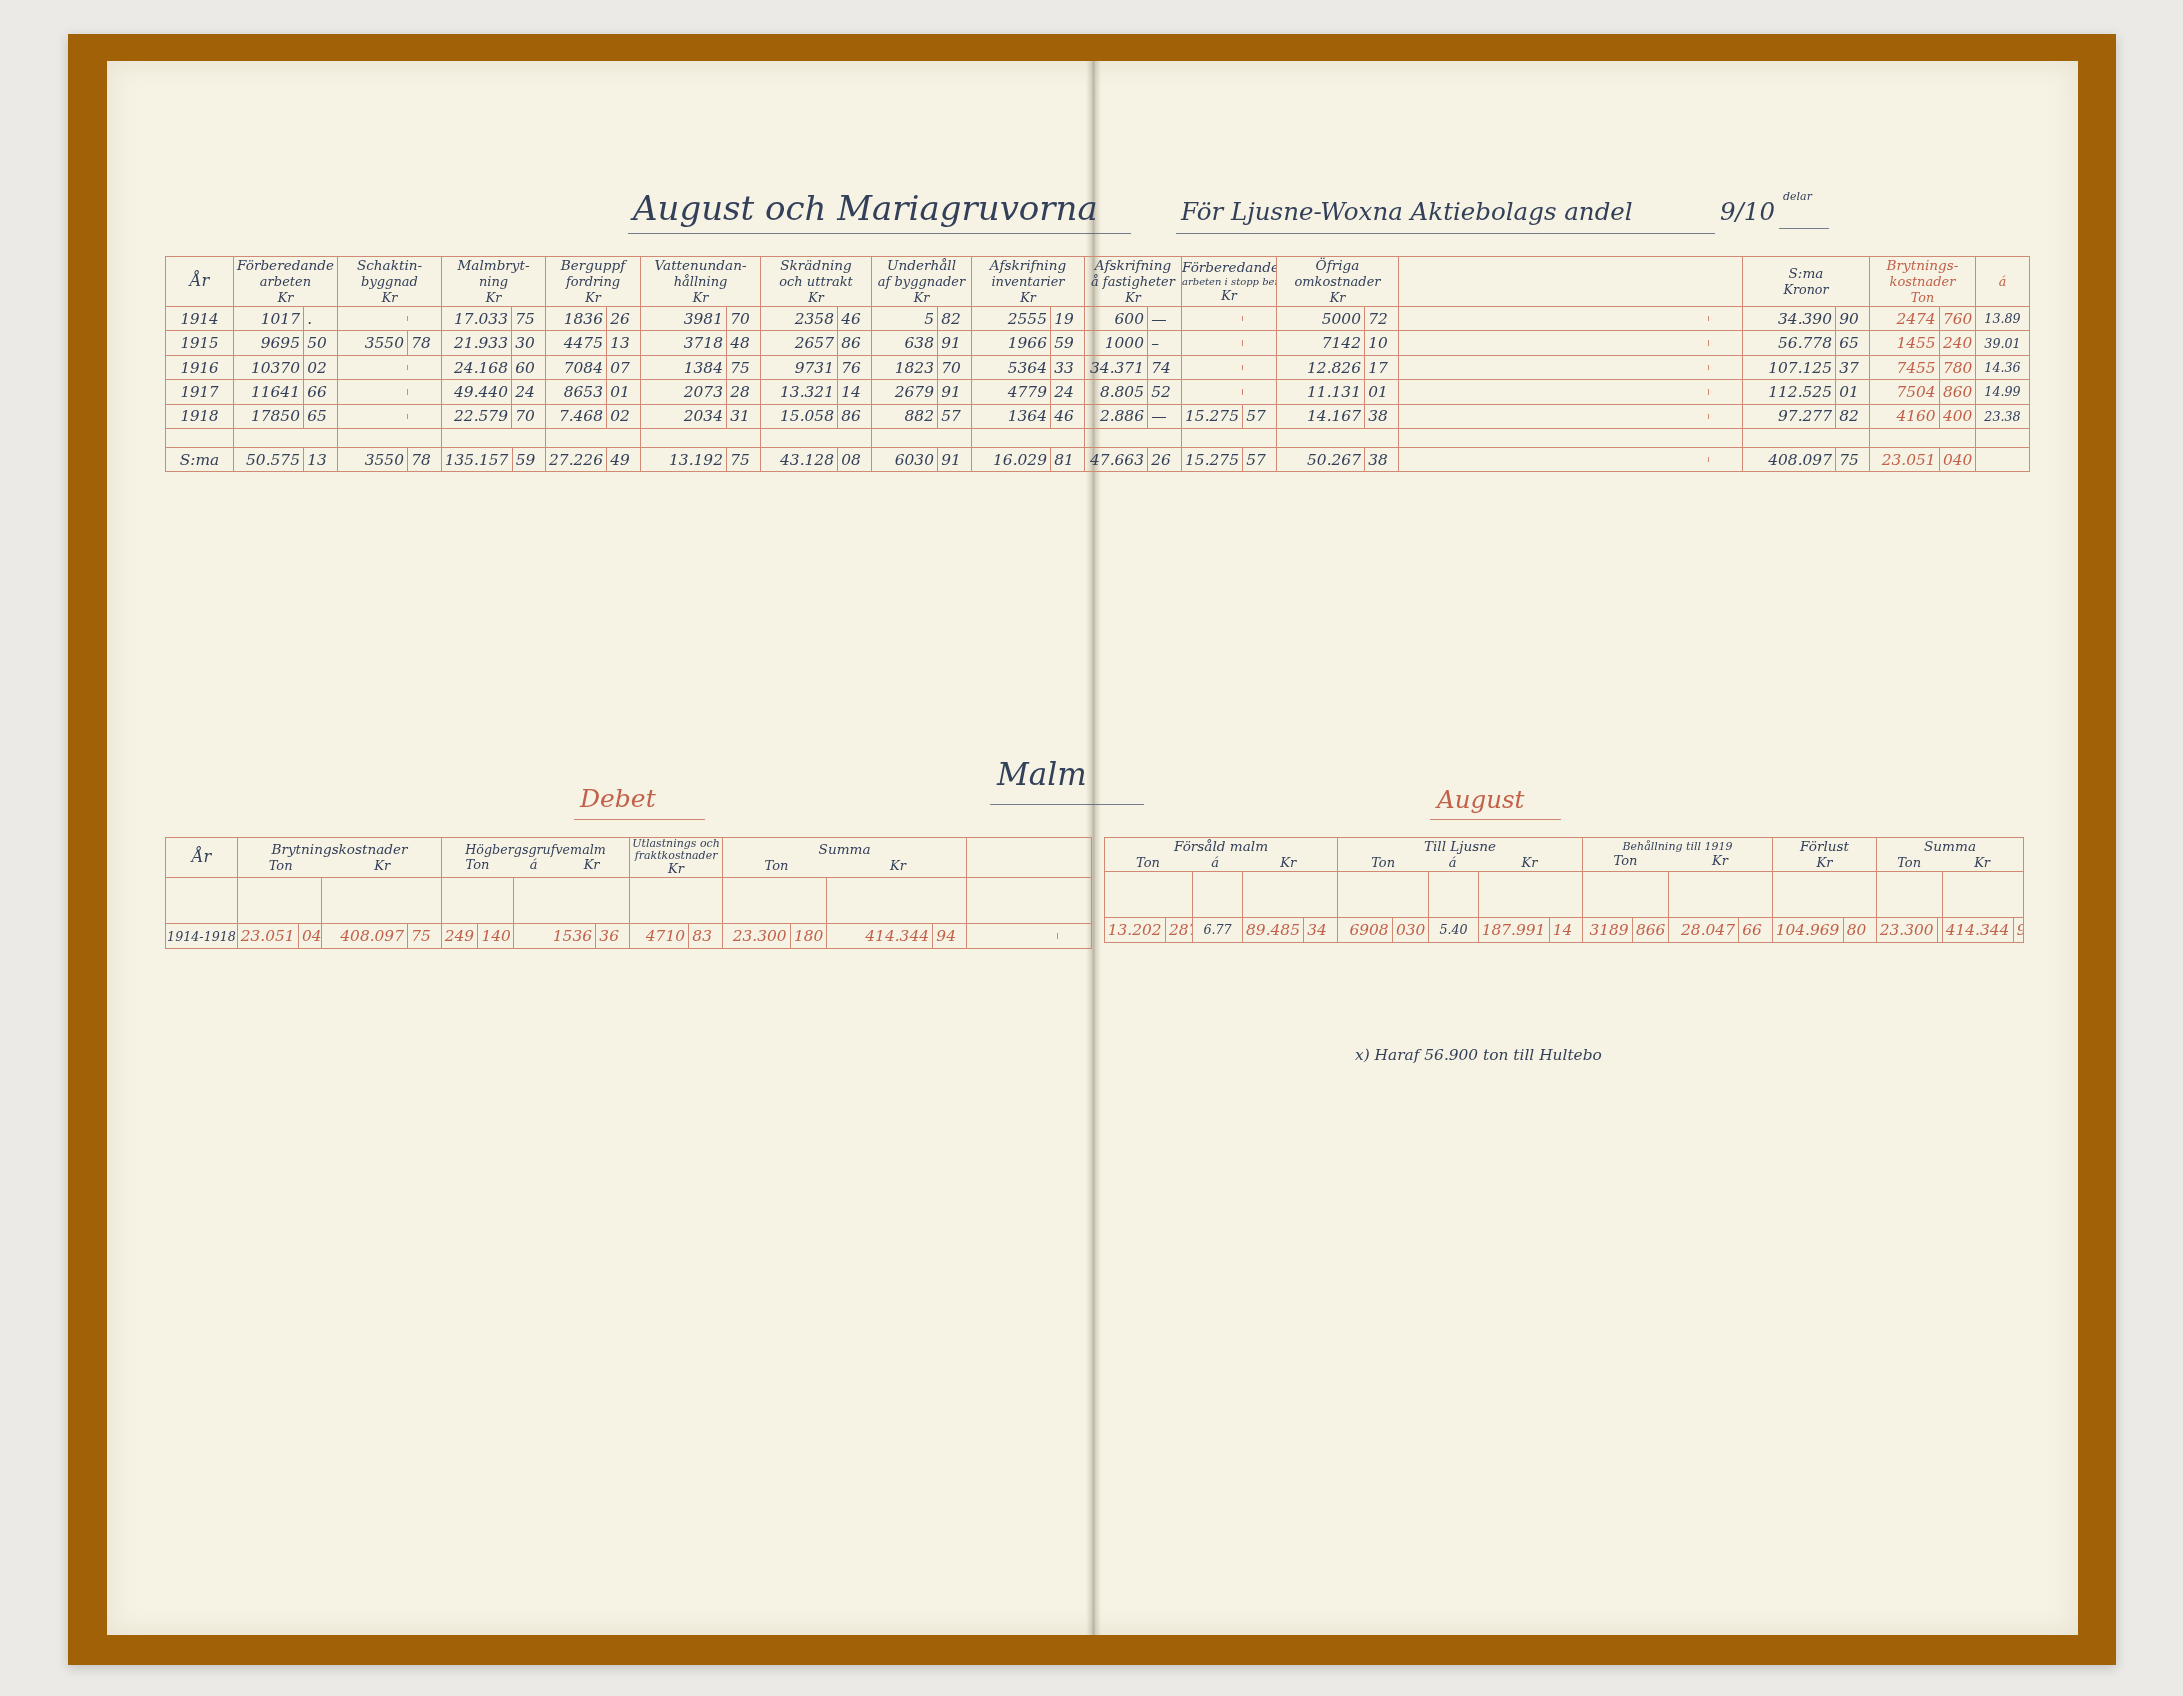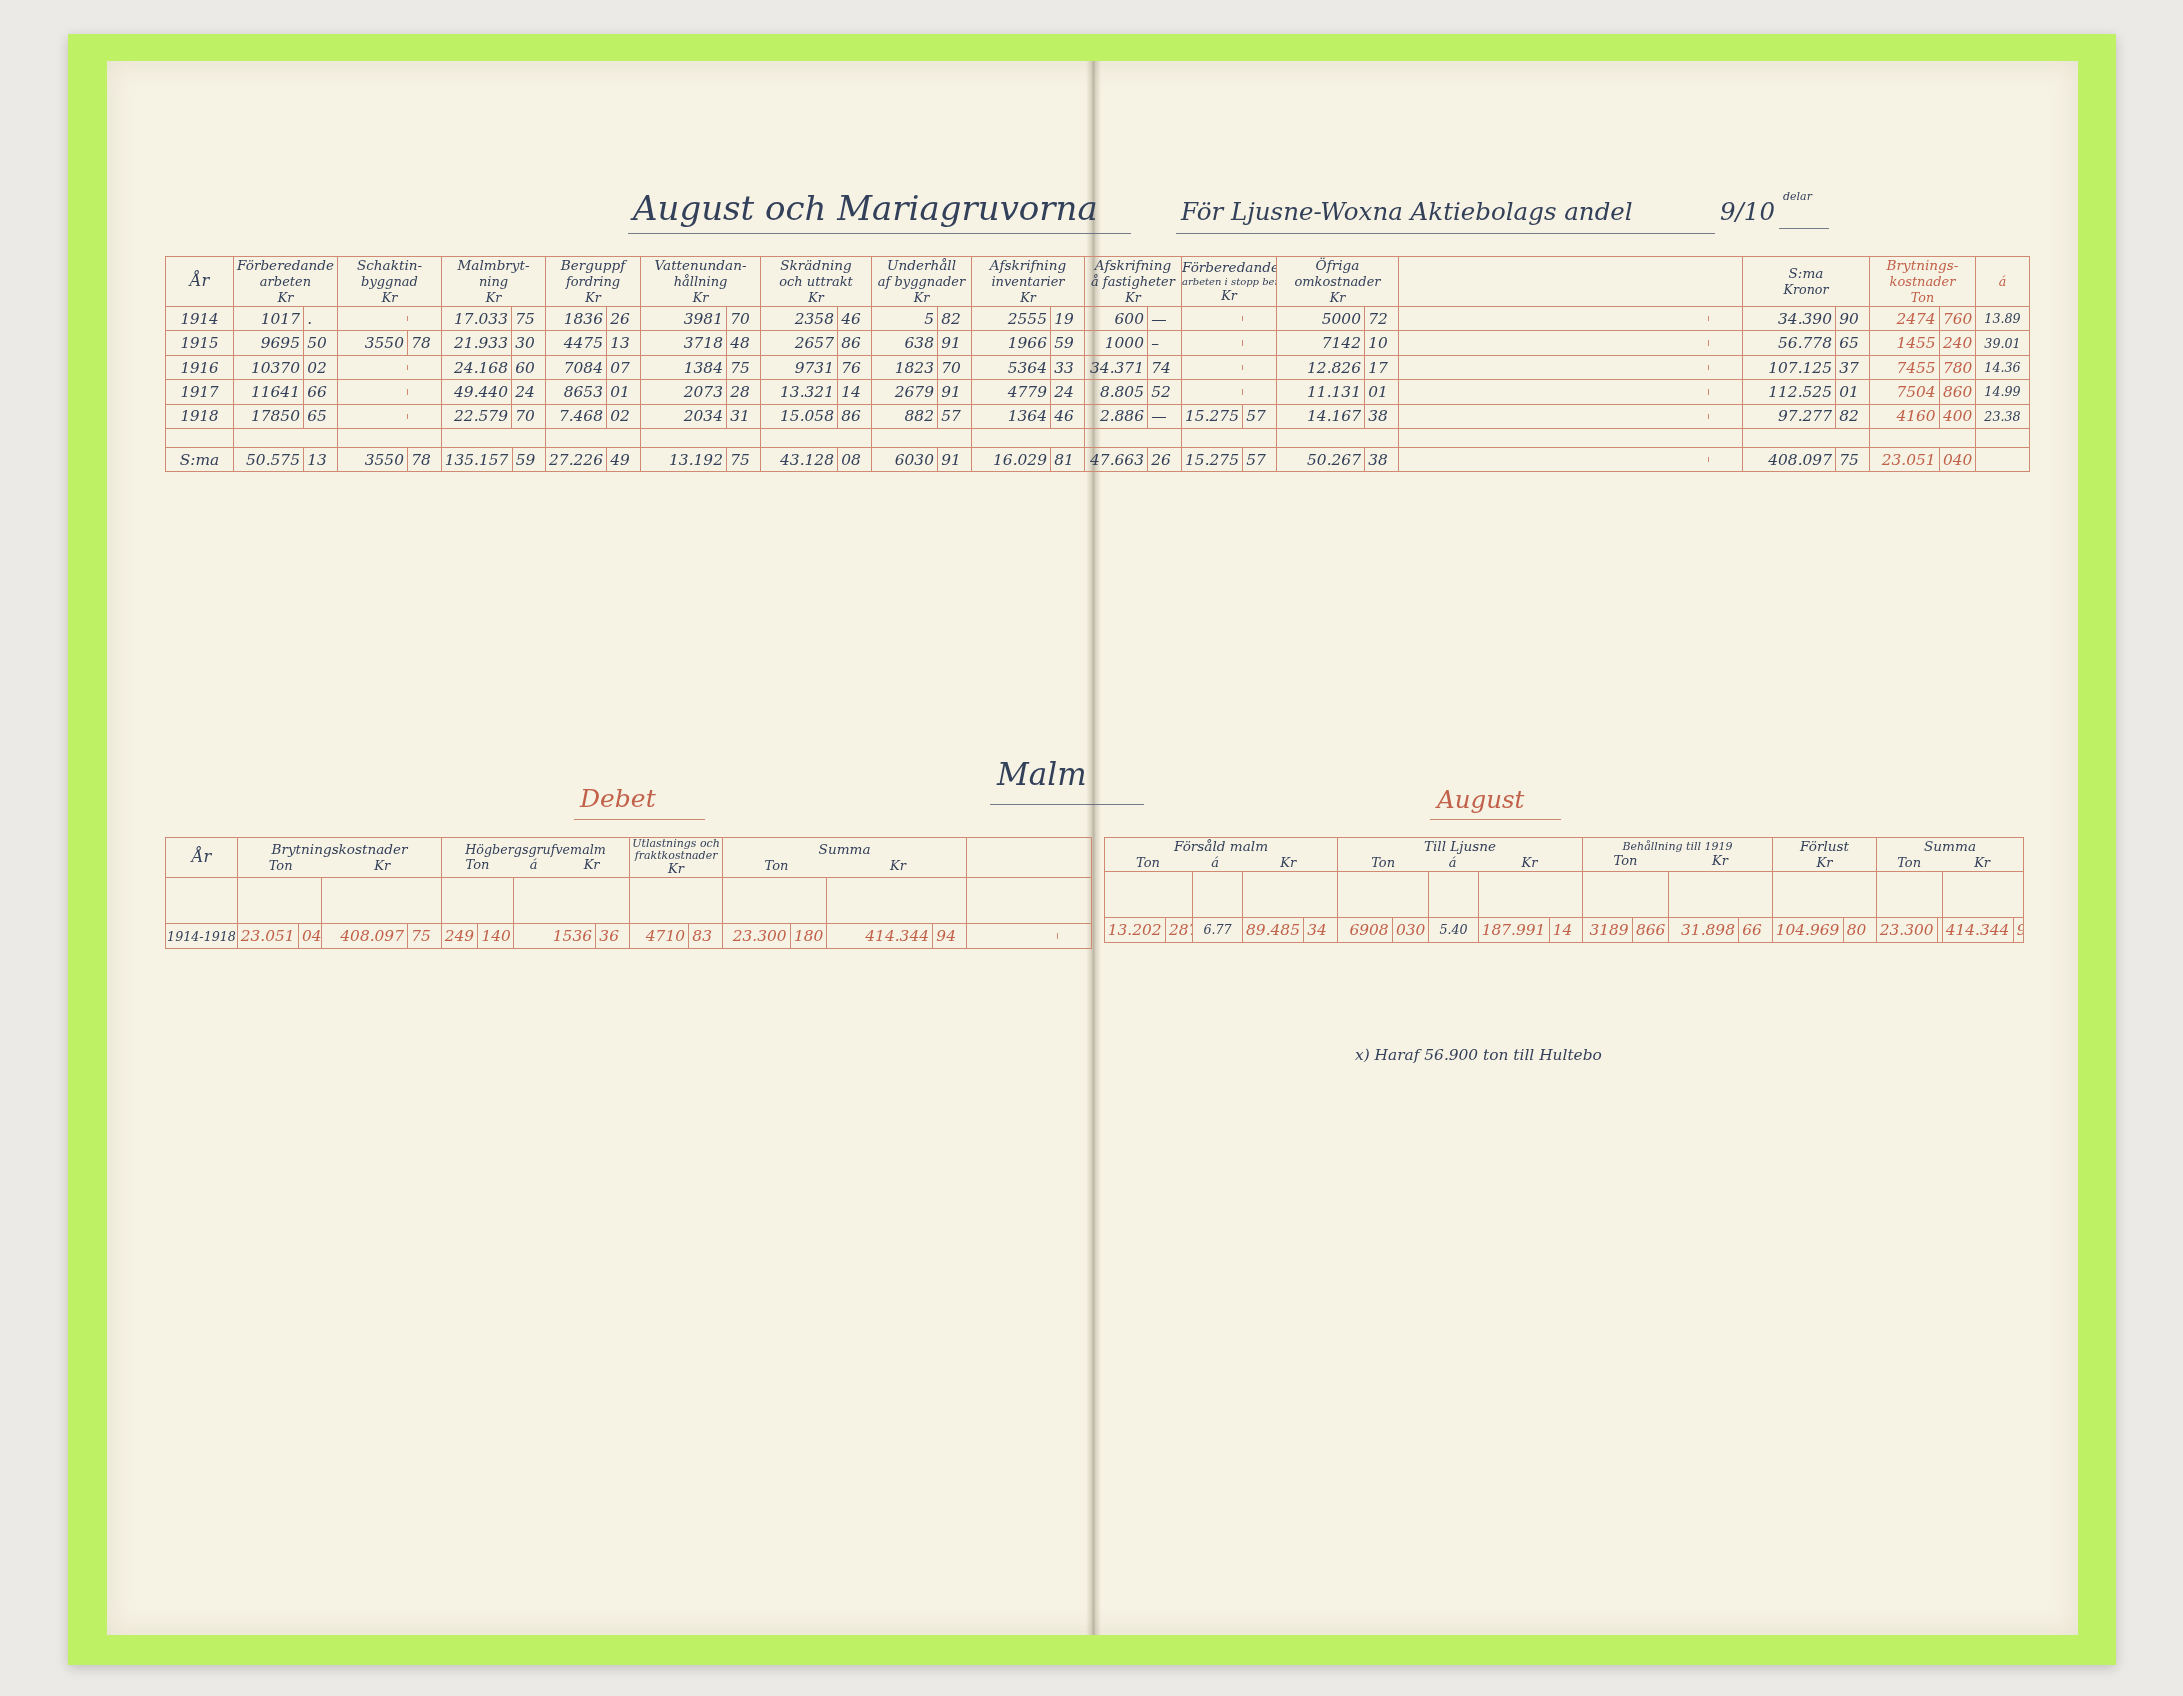--- a/index.html
+++ b/index.html
@@ -14,21 +14,21 @@
     overflow: hidden;
   }
 
   
   #book {
     position: absolute;
     left: 68px;
     top: 34px;
     width: 2048px;
     height: 1631px;
-    background: #bef264;
+    background: #a16207;
     box-shadow: 0 2.7px 11.8px rgba(0,0,0,0.18);
   }
   #paper {
     position: absolute;
     left: 39px;
     top: 27px;
     width: 1971px;
     height: 1574px;
     background: #f6f2e4;
     box-shadow: inset 0 0 27px rgba(180,170,140,0.25);
@@ -1022,21 +1022,21 @@
               </div>
             </td>
           <td>
               <div class="pair">
                 <span class="kr num red-num">3189</span>
                 <span class="or num red-num">866</span>
               </div>
             </td>
           <td>
               <div class="pair">
-                <span class="kr num red-num">31.898</span>
+                <span class="kr num red-num">28.047</span>
                 <span class="or num red-num">66</span>
               </div>
             </td>
           <td>
               <div class="pair">
                 <span class="kr num red-num">104.969</span>
                 <span class="or num red-num">80</span>
               </div>
             </td>
           <td>

